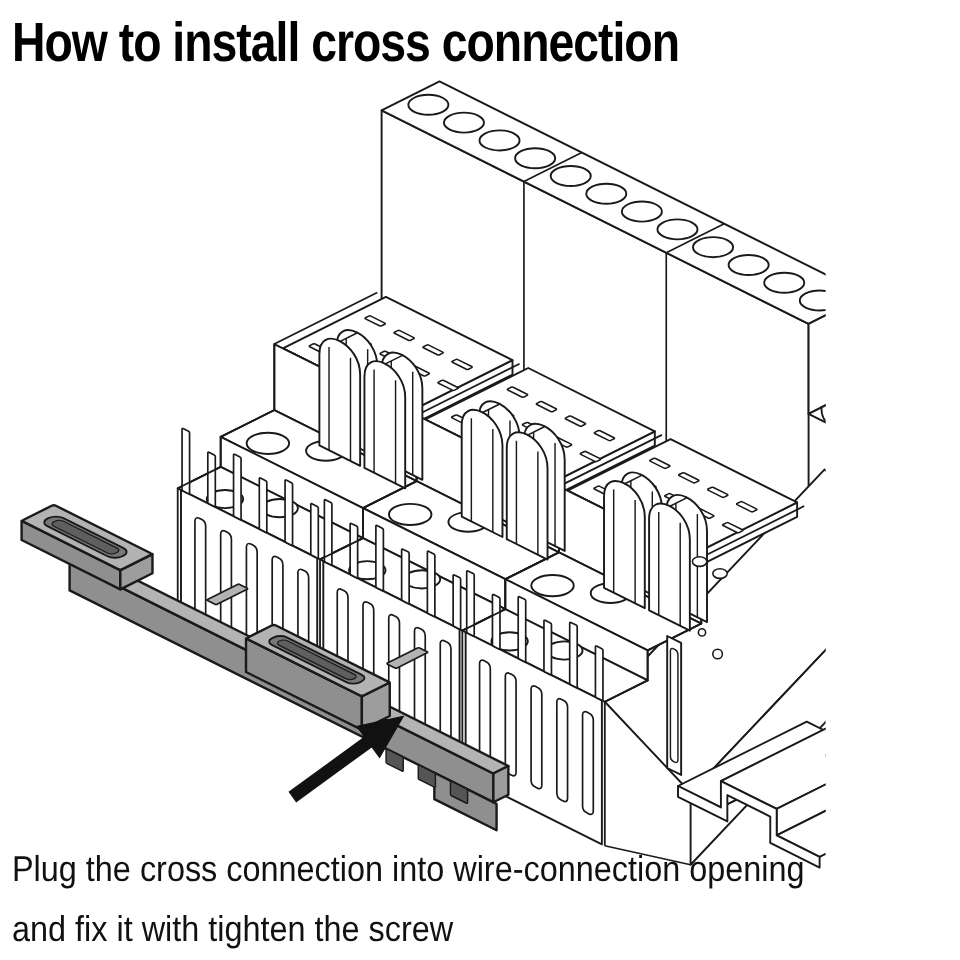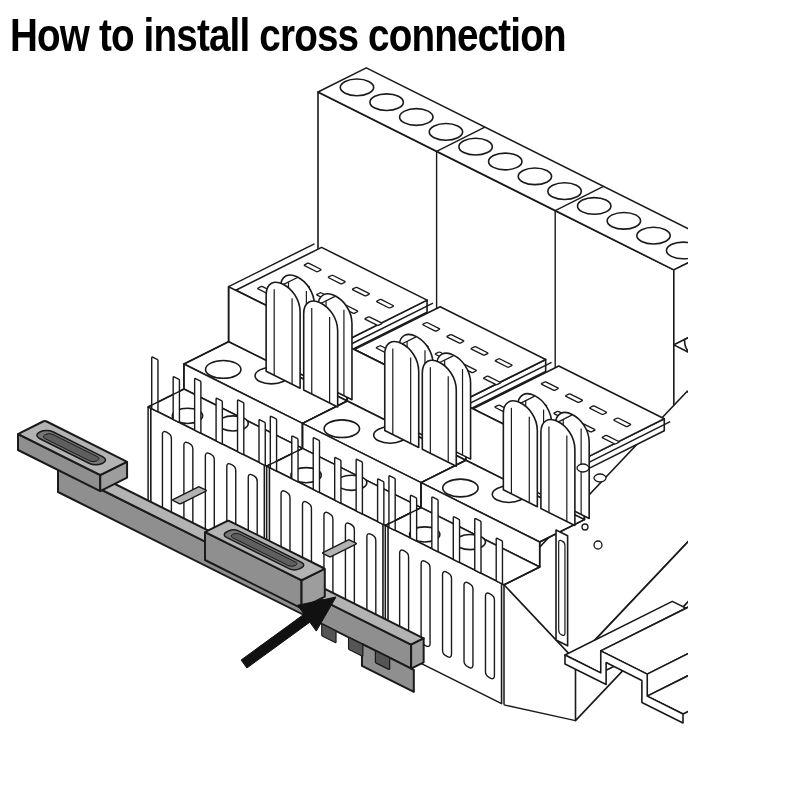--- a/index.html
+++ b/index.html
@@ -403,13 +403,17 @@
         <g transform="matrix(0.894,0.447,0.894,-0.447,205,532)">
           <rect x="0" y="0" width="108" height="26" rx="2" fill="#b3b3b3" stroke="#1a1a1a" stroke-width="2" stroke-linejoin="round" vector-effect="non-scaling-stroke"></rect>
           <rect x="12" y="6" width="82" height="14" rx="6" fill="#777777" stroke="#1a1a1a" stroke-width="1.5" stroke-linejoin="round" vector-effect="non-scaling-stroke"></rect>
           <rect x="18" y="9" width="70" height="8" rx="4" fill="#5f5f5f" stroke="#1a1a1a" stroke-width="1" stroke-linejoin="round" vector-effect="non-scaling-stroke"></rect>
         </g>
       </g>
       <g>
         <path d="M336.0 597.0L316.3 631.1L309.8 622.2L246.9 668.0L241.1 660.0L304.0 614.2L297.5 605.3Z" fill="#111111" stroke="#111111" stroke-width="1"></path>
       </g>
     </svg>
+  <div class="captions">
+    <div class="cap">Plug the cross connection into wire-connection opening</div>
+    <div class="cap">and fix it with tighten the screw</div>
+  </div>
 </div>
 
 </body></html>

